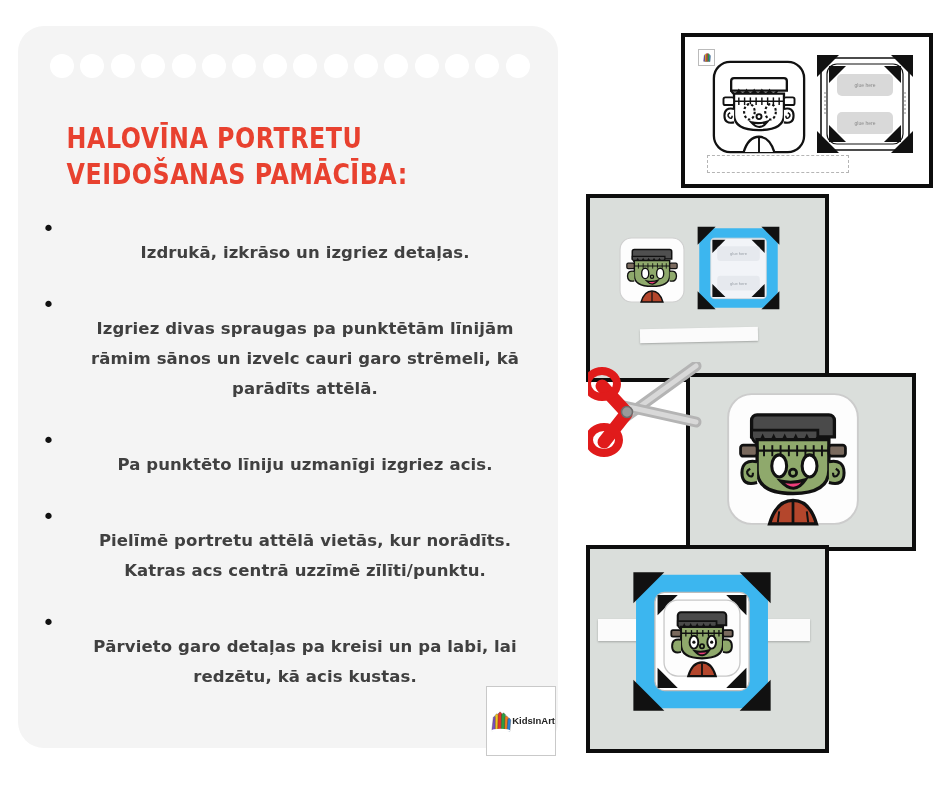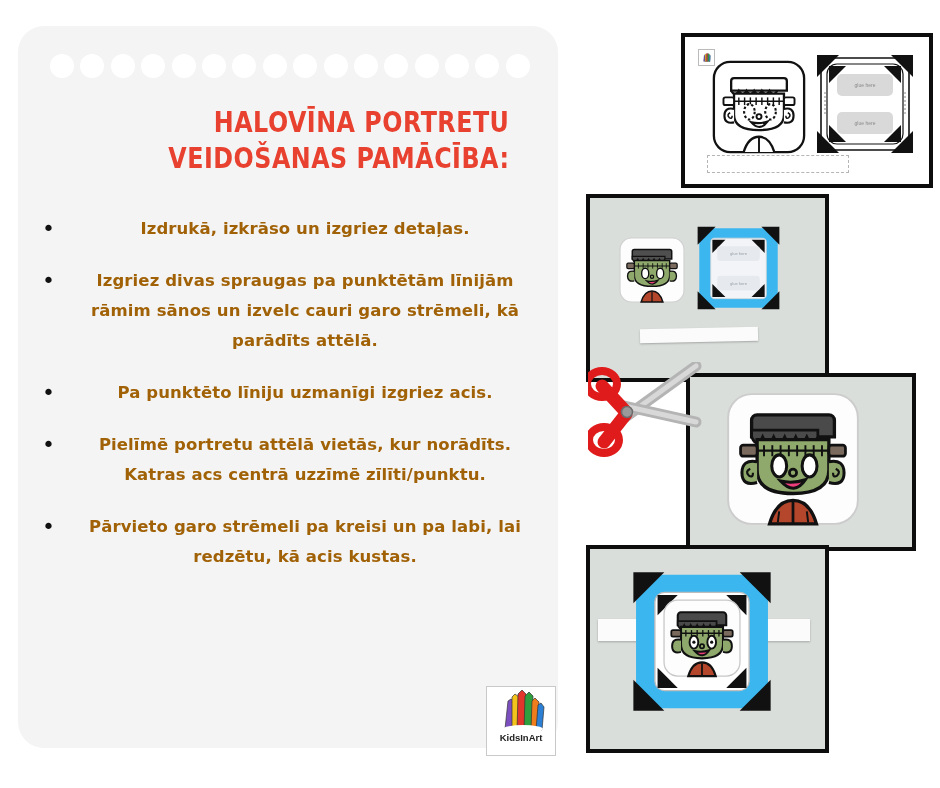--- a/index.html
+++ b/index.html
@@ -16,21 +16,21 @@
     position:absolute;left:18px;top:26px;width:540px;height:722px;
     background:#f4f4f4;border-radius:26px;
   }
   #dots-row{
     position:absolute;left:32px;top:27px;width:480px;height:26px;
     display:flex;justify-content:space-between;align-items:center;
   }
   .dot{width:24px;height:24px;border-radius:50%;background:#ffffff;}
 
   #title-block{
-    position:absolute;left:0;top:78px;width:540px;text-align:right;
+    position:absolute;left:0;top:94px;width:540px;text-align:left;
   }
   .title-line{
     color:#e8412f;
     font-family:"DejaVu Sans", sans-serif;
     font-weight:bold;
     font-size:29px;
     letter-spacing:0.6px;
     line-height:36px;
     transform:scaleX(0.82);
     transform-origin:center;
@@ -46,29 +46,30 @@
   .bullet-dot{
     width:26px;flex:0 0 26px;text-align:left;
     font-size:22px;line-height:30px;color:#111;
   }
   .bullet-text{
     flex:1;text-align:center;
     font-family:"DejaVu Sans", sans-serif;
     font-weight:bold;
     font-size:16.5px;
     line-height:30px;
-    color:#a16207;
+    color:#404040;
     letter-spacing:0.1px;
+    margin-top:24px;
   }
 
   
   #logo-box{
     position:absolute;left:468px;top:660px;width:68px;height:68px;
     background:#ffffff;border:1px solid #c9c9c9;
-    display:flex;flex-direction:column;align-items:center;justify-content:flex-start;
+    display:flex;flex-direction:row;align-items:center;justify-content:flex-start;
   }
   #logo-pencils{width:52px;height:44px;margin-top:2px;}
   #logo-text{
     font-family:"Liberation Sans", sans-serif;
     font-weight:bold;font-size:9.5px;color:#222;margin-top:-1px;
   }
 
   
   .photo{position:absolute;overflow:hidden;background:#dadedb;}
   .photo.bordered{border:4px solid #0d0d0d;}
@@ -153,21 +154,21 @@
       <div class="bullet-text">Pa punktēto līniju uzmanīgi izgriez acis.</div>
     </div>
 
     <div class="bullet-row">
       <div class="bullet-dot">•</div>
       <div class="bullet-text">Pielīmē portretu attēlā vietās, kur norādīts. Katras acs centrā uzzīmē zīlīti/punktu.</div>
     </div>
 
     <div class="bullet-row">
       <div class="bullet-dot">•</div>
-      <div class="bullet-text">Pārvieto garo strēmeli pa kreisi un pa labi, lai redzētu, kā acis kustas.</div>
+      <div class="bullet-text">Pārvieto garo detaļas pa kreisi un pa labi, lai redzētu, kā acis kustas.</div>
     </div>
 
   </div>
 
   <div id="logo-box">
     <svg id="logo-pencils" viewBox="0 0 52 44">
       <g stroke="#333" stroke-width="0.7">
         <polygon points="10,40 13,12 16,10 19,13 18,41" fill="#7b4fbf"></polygon>
         <polygon points="17,41 17,8 20,5 24,8 23,41" fill="#f2c21d"></polygon>
         <polygon points="22,41 23,5 27,1 31,5 30,41" fill="#e2352b"></polygon>

